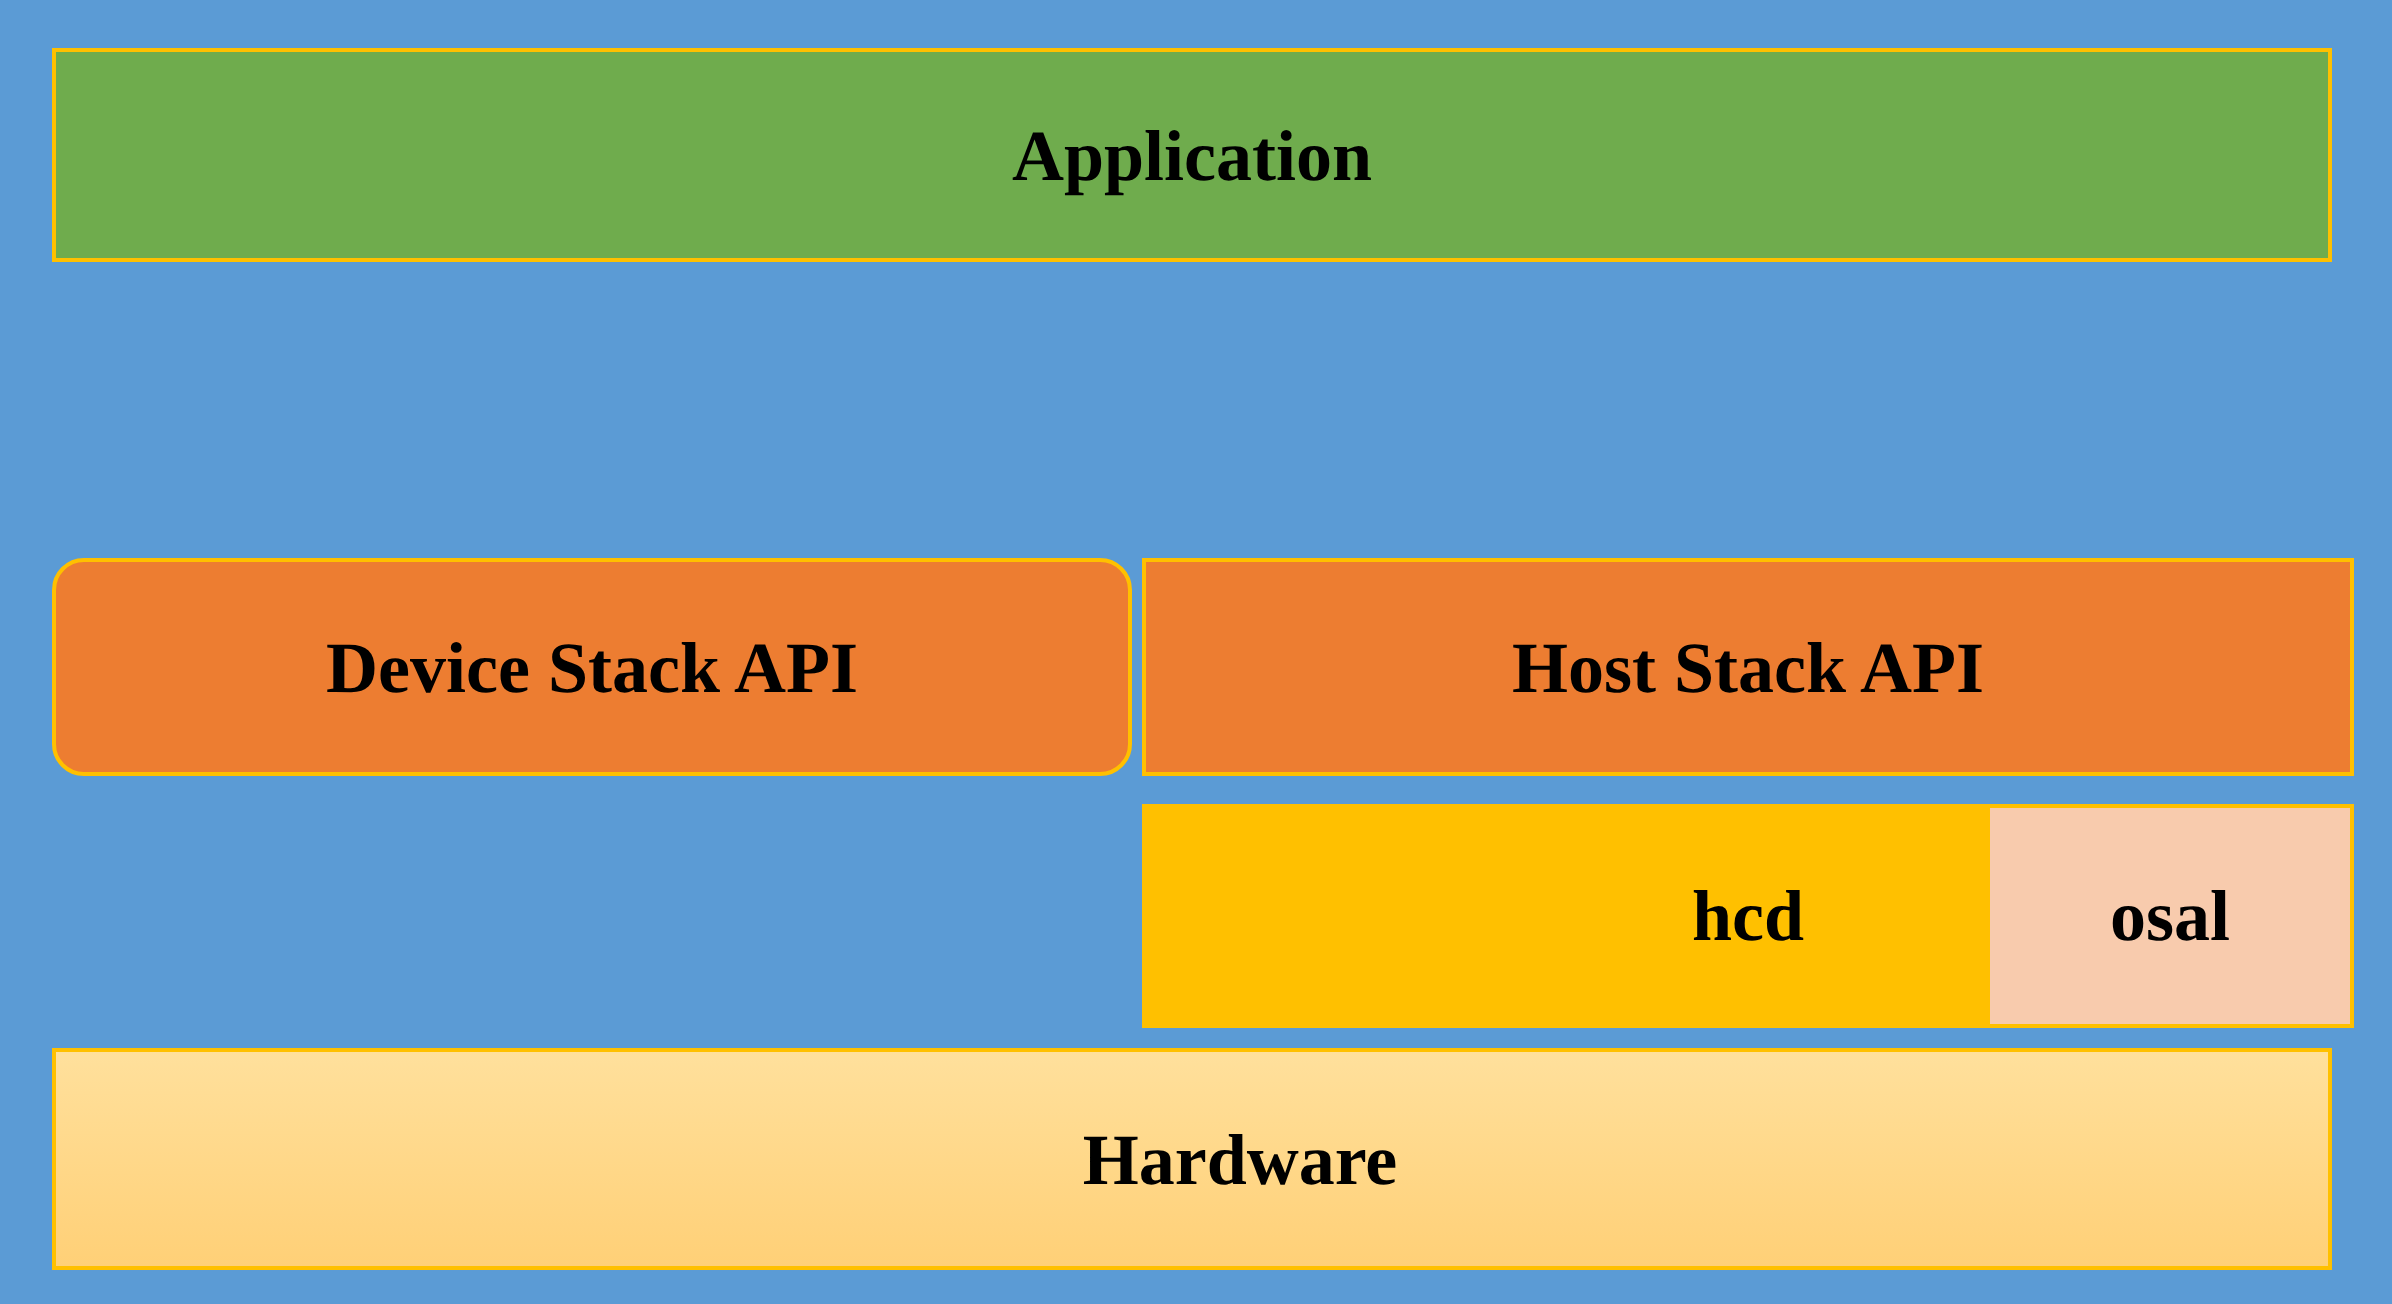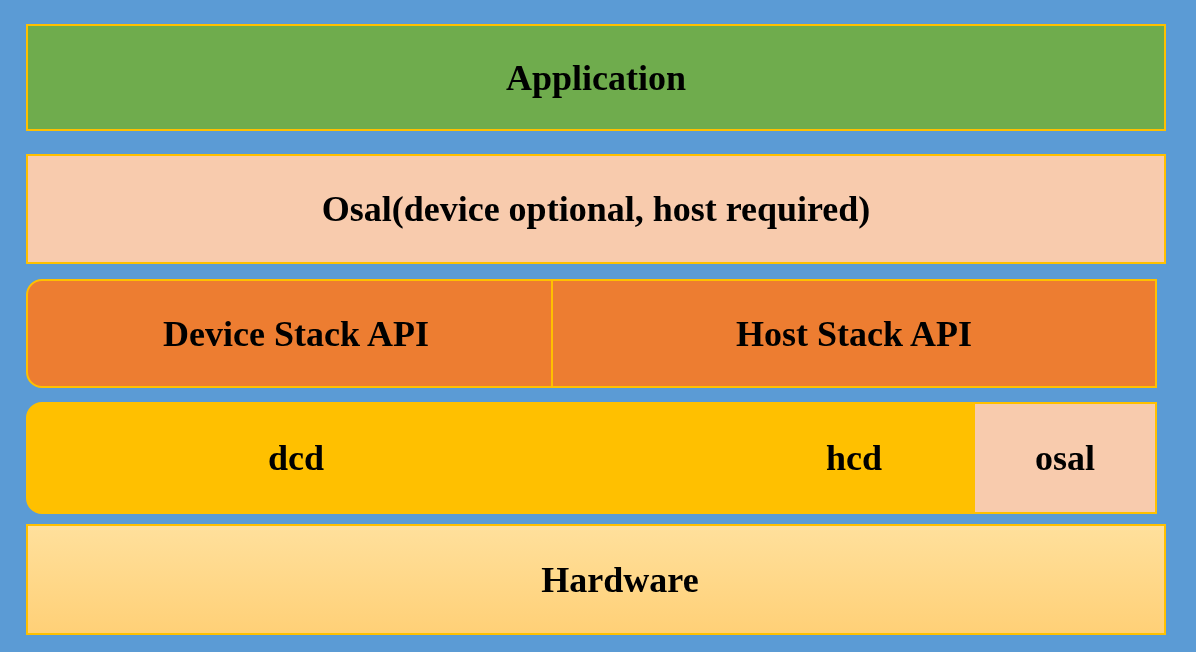--- a/index.html
+++ b/index.html
@@ -40,21 +40,21 @@
 
   
   .row1 { top: 24px;  height: 107px; }
   .row2 { top: 154px; height: 110px; }
   .row3 { top: 279px; height: 109px; }
   .row4 { top: 402px; height: 112px; }
   .row5 { top: 524px; height: 111px; padding-left: 48px; }
 
   .full     { left: 26px;  width: 1140px; }
   .col-left { left: 26px;  width: 540px; border-radius: 16px; }
-  .col-right{ left: 551px; width: 606px; }
+  .col-right{ left: 571px; width: 606px; }
 
   
   .osal-overlay {
     position: absolute;
     top: 0;
     right: 0;
     bottom: 0;
     width: 180px;
     background: var(--peach, #F8CBAD);
     display: flex;
@@ -65,35 +65,29 @@
 </style>
 </head>
 <body>
 
 <div class="canvas">
 
   <div class="box fill-green row1 full">
     <span>Application</span>
   </div>
 
-  <div class="box fill-peach row2 full">
-    <span>Osal(device optional, host required)</span>
-  </div>
 
   <div class="box fill-orange row3 col-left">
     <span>Device Stack API</span>
   </div>
 
   <div class="box fill-orange row3 col-right">
     <span>Host Stack API</span>
   </div>
 
-  <div class="box fill-gold row4 col-left">
-    <span>dcd</span>
-  </div>
 
   <div class="box fill-gold row4 col-right">
     <span>hcd</span>
     <div class="osal-overlay">
       <span>osal</span>
     </div>
   </div>
 
   <div class="box fill-hardware row5 full">
     <span>Hardware</span>

